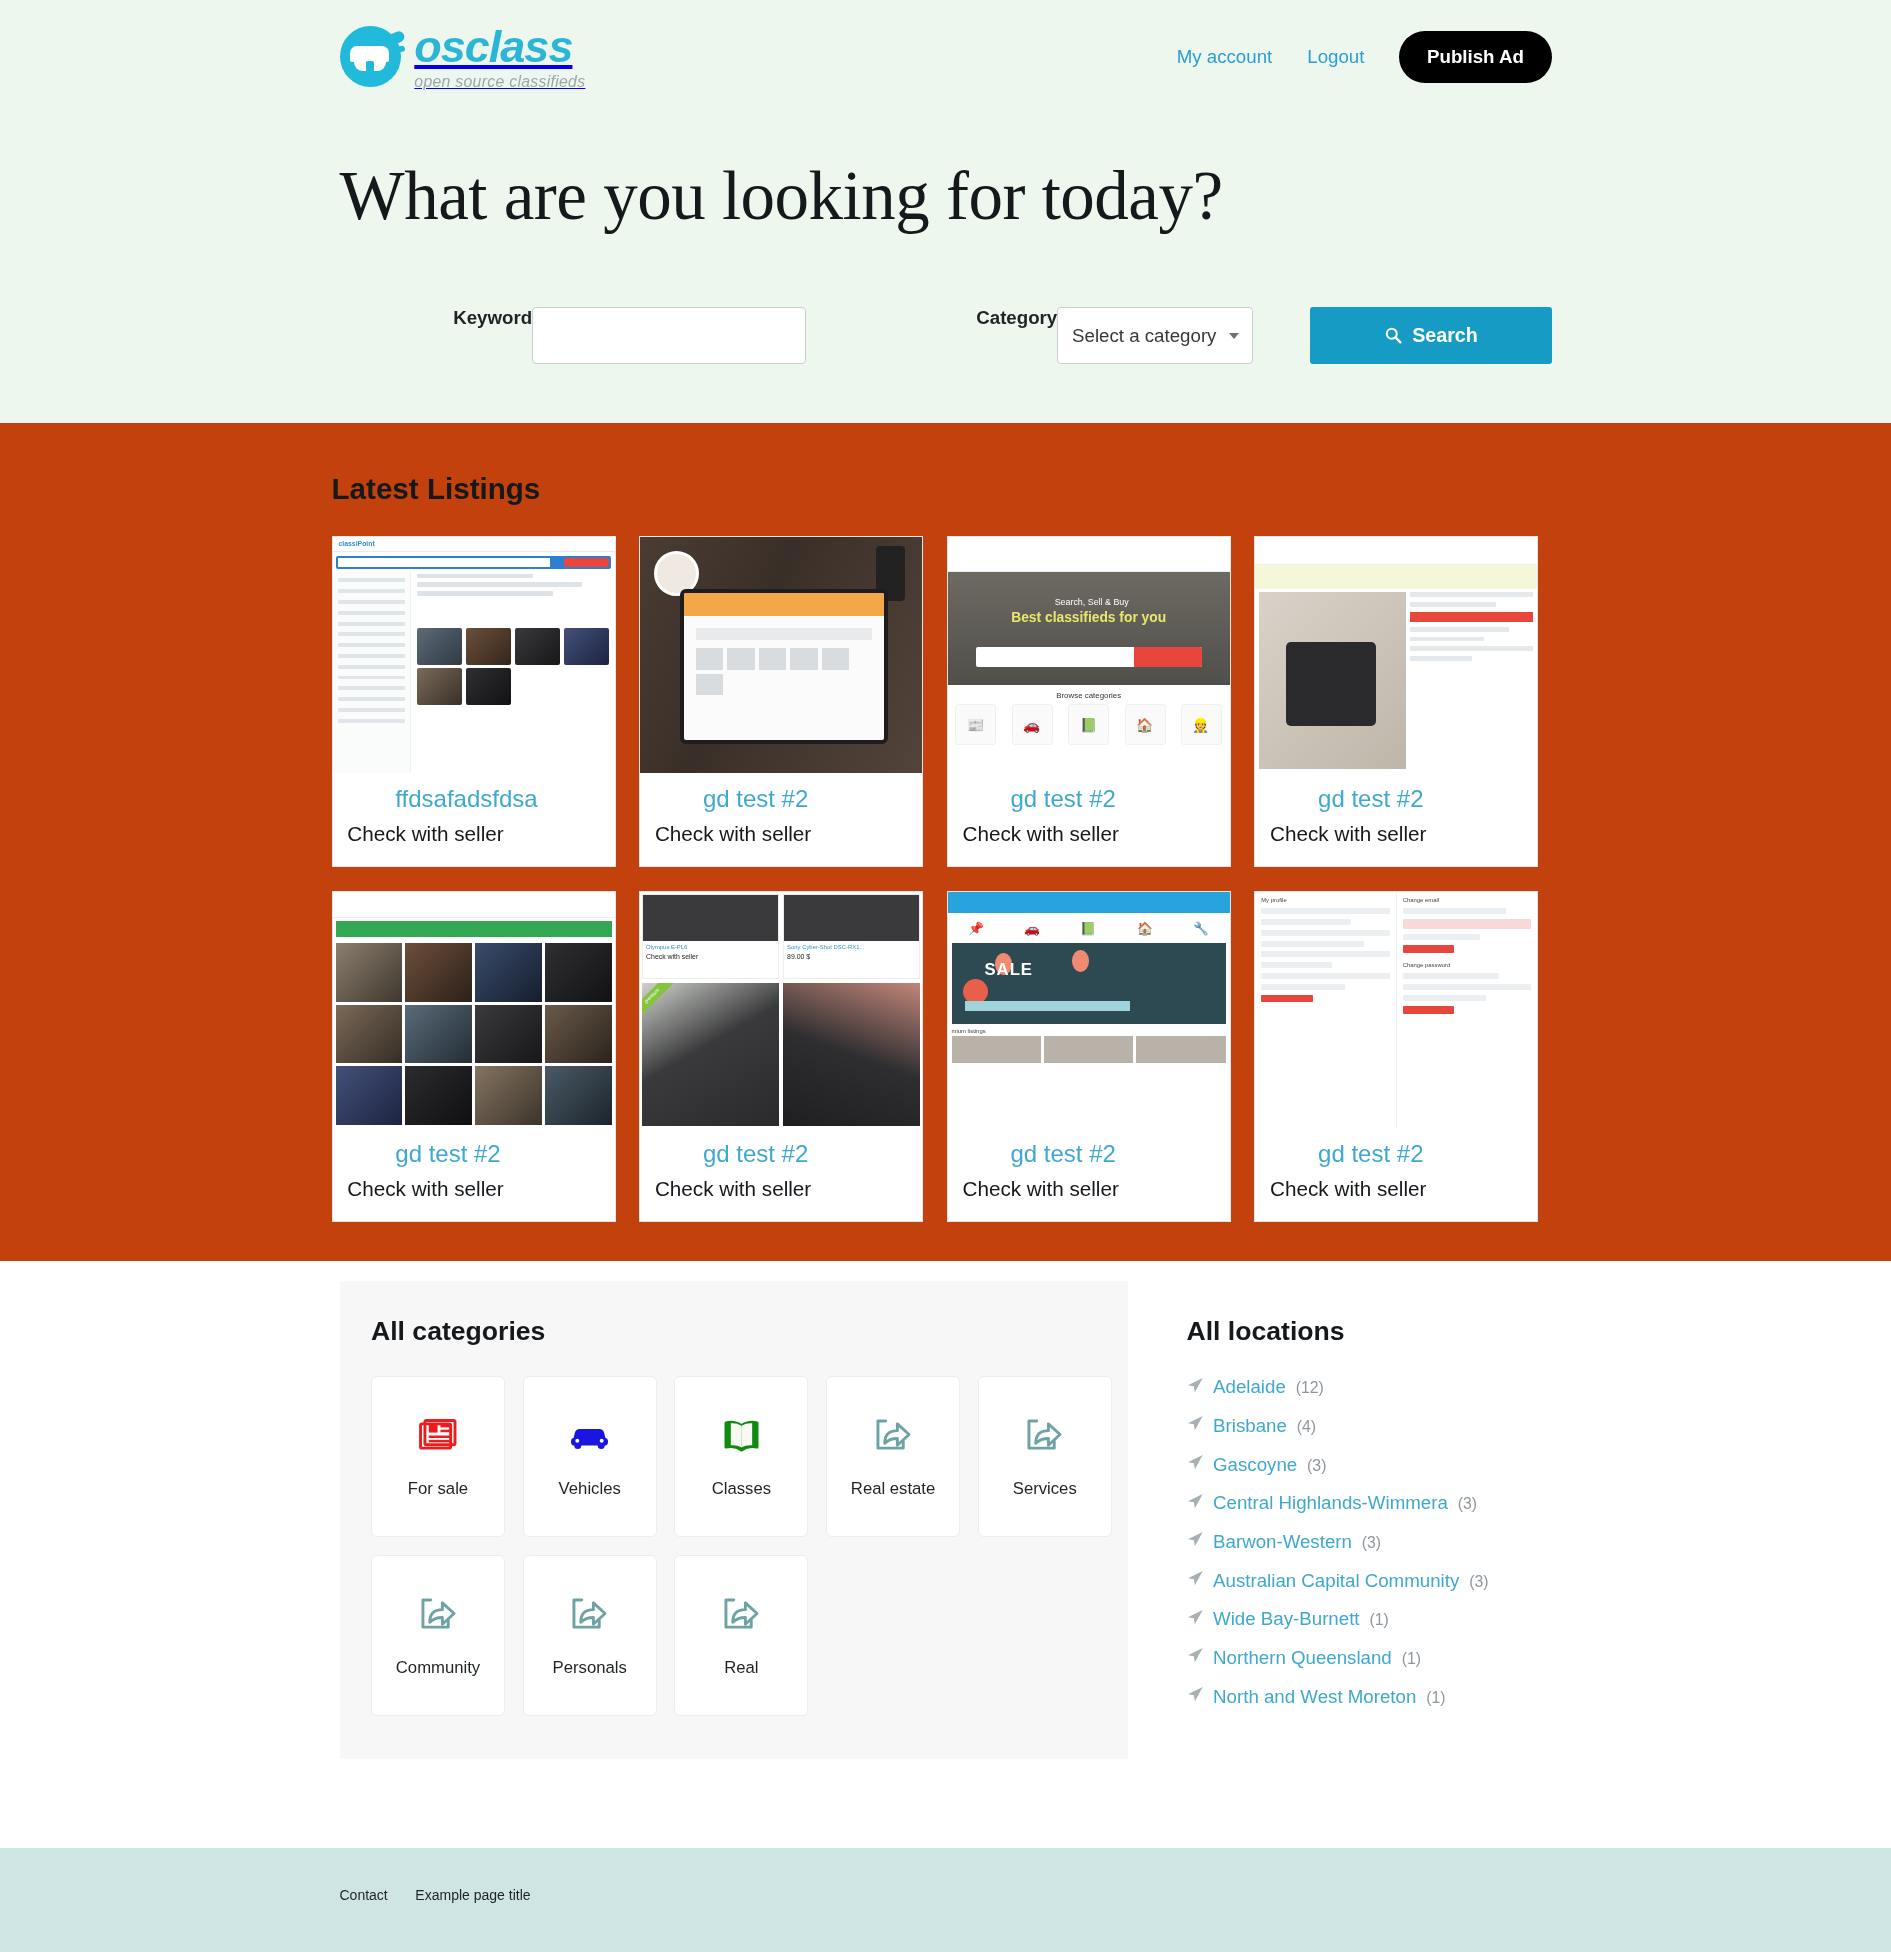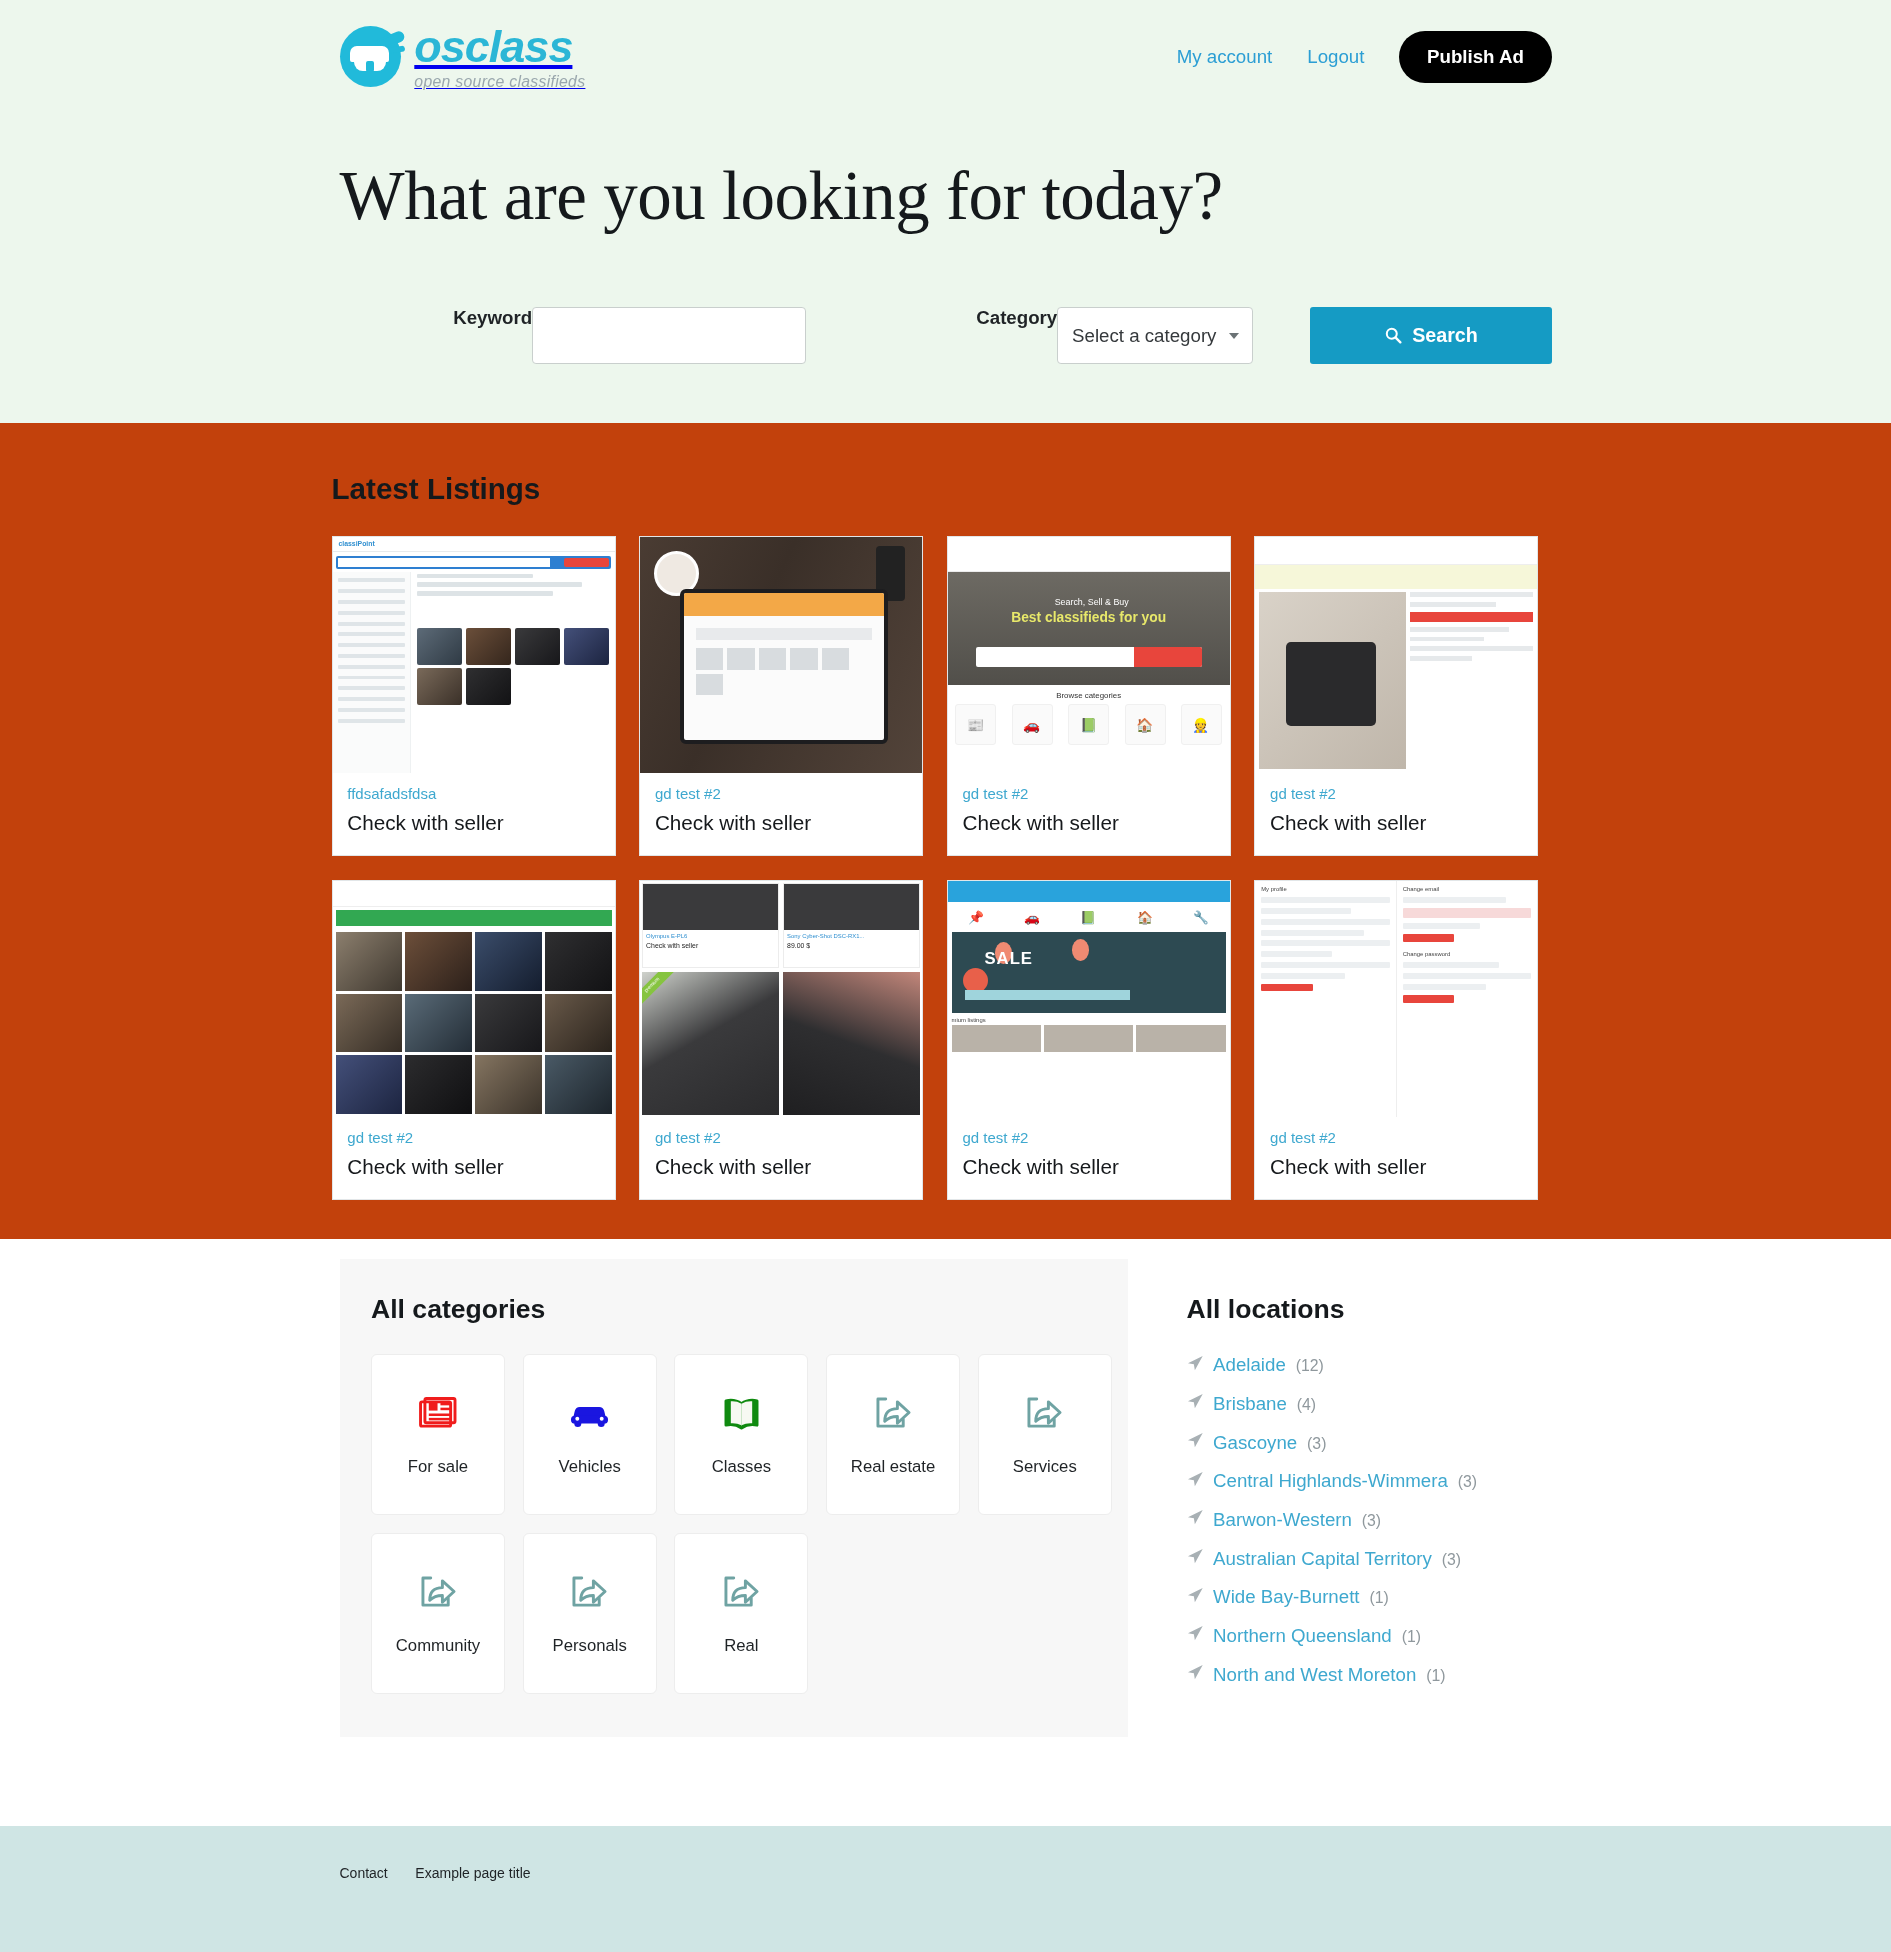--- a/index.html
+++ b/index.html
@@ -205,25 +205,26 @@
   }
   .card-thumb {
     height: 236px;
     overflow: hidden;
     position: relative;
     background: #ffffff;
     display: block;
   }
   .card-body { padding: 12.8px 14.8px 19.7px 14.8px; }
   .card-title {
-    font-size: 15px;
+    font-size: 24px;
     color: #3ea8cf;
     text-decoration: none;
     display: block;
     margin-bottom: 8.9px;
+    margin-left: 48px;
   }
   .card-price {
     font-size: 20.7px;
     color: #16191c;
     font-weight: normal;
   }
 
   
   .mini { position: absolute; inset: 0; font-size: 4.9px; font-family: "Liberation Sans", sans-serif; }
   .mini-topbar { position:absolute; left:0; right:0; top:0; height:15.8px; background:#ffffff; border-bottom:1px solid #e7eaec; }
@@ -856,21 +857,21 @@
               <a class="loc-name" href="#">Barwon-Western</a>
               <span class="loc-count">(3)</span>
             </li>
 
             <li class="loc-item">
               <span class="loc-pin">
                 <svg width="16.7" height="16.7" viewBox="0 0 17 17">
                     <path d="M16 1 L1 8.5 L7 9.5 L16 1 Z M7 9.5 L8 15.5 L16 1 Z" fill="#a8b0b4"></path>
                   </svg>
               </span>
-              <a class="loc-name" href="#">Australian Capital Territory</a>
+              <a class="loc-name" href="#">Australian Capital Community</a>
               <span class="loc-count">(3)</span>
             </li>
 
             <li class="loc-item">
               <span class="loc-pin">
                 <svg width="16.7" height="16.7" viewBox="0 0 17 17">
                     <path d="M16 1 L1 8.5 L7 9.5 L16 1 Z M7 9.5 L8 15.5 L16 1 Z" fill="#a8b0b4"></path>
                   </svg>
               </span>
               <a class="loc-name" href="#">Wide Bay-Burnett</a>

